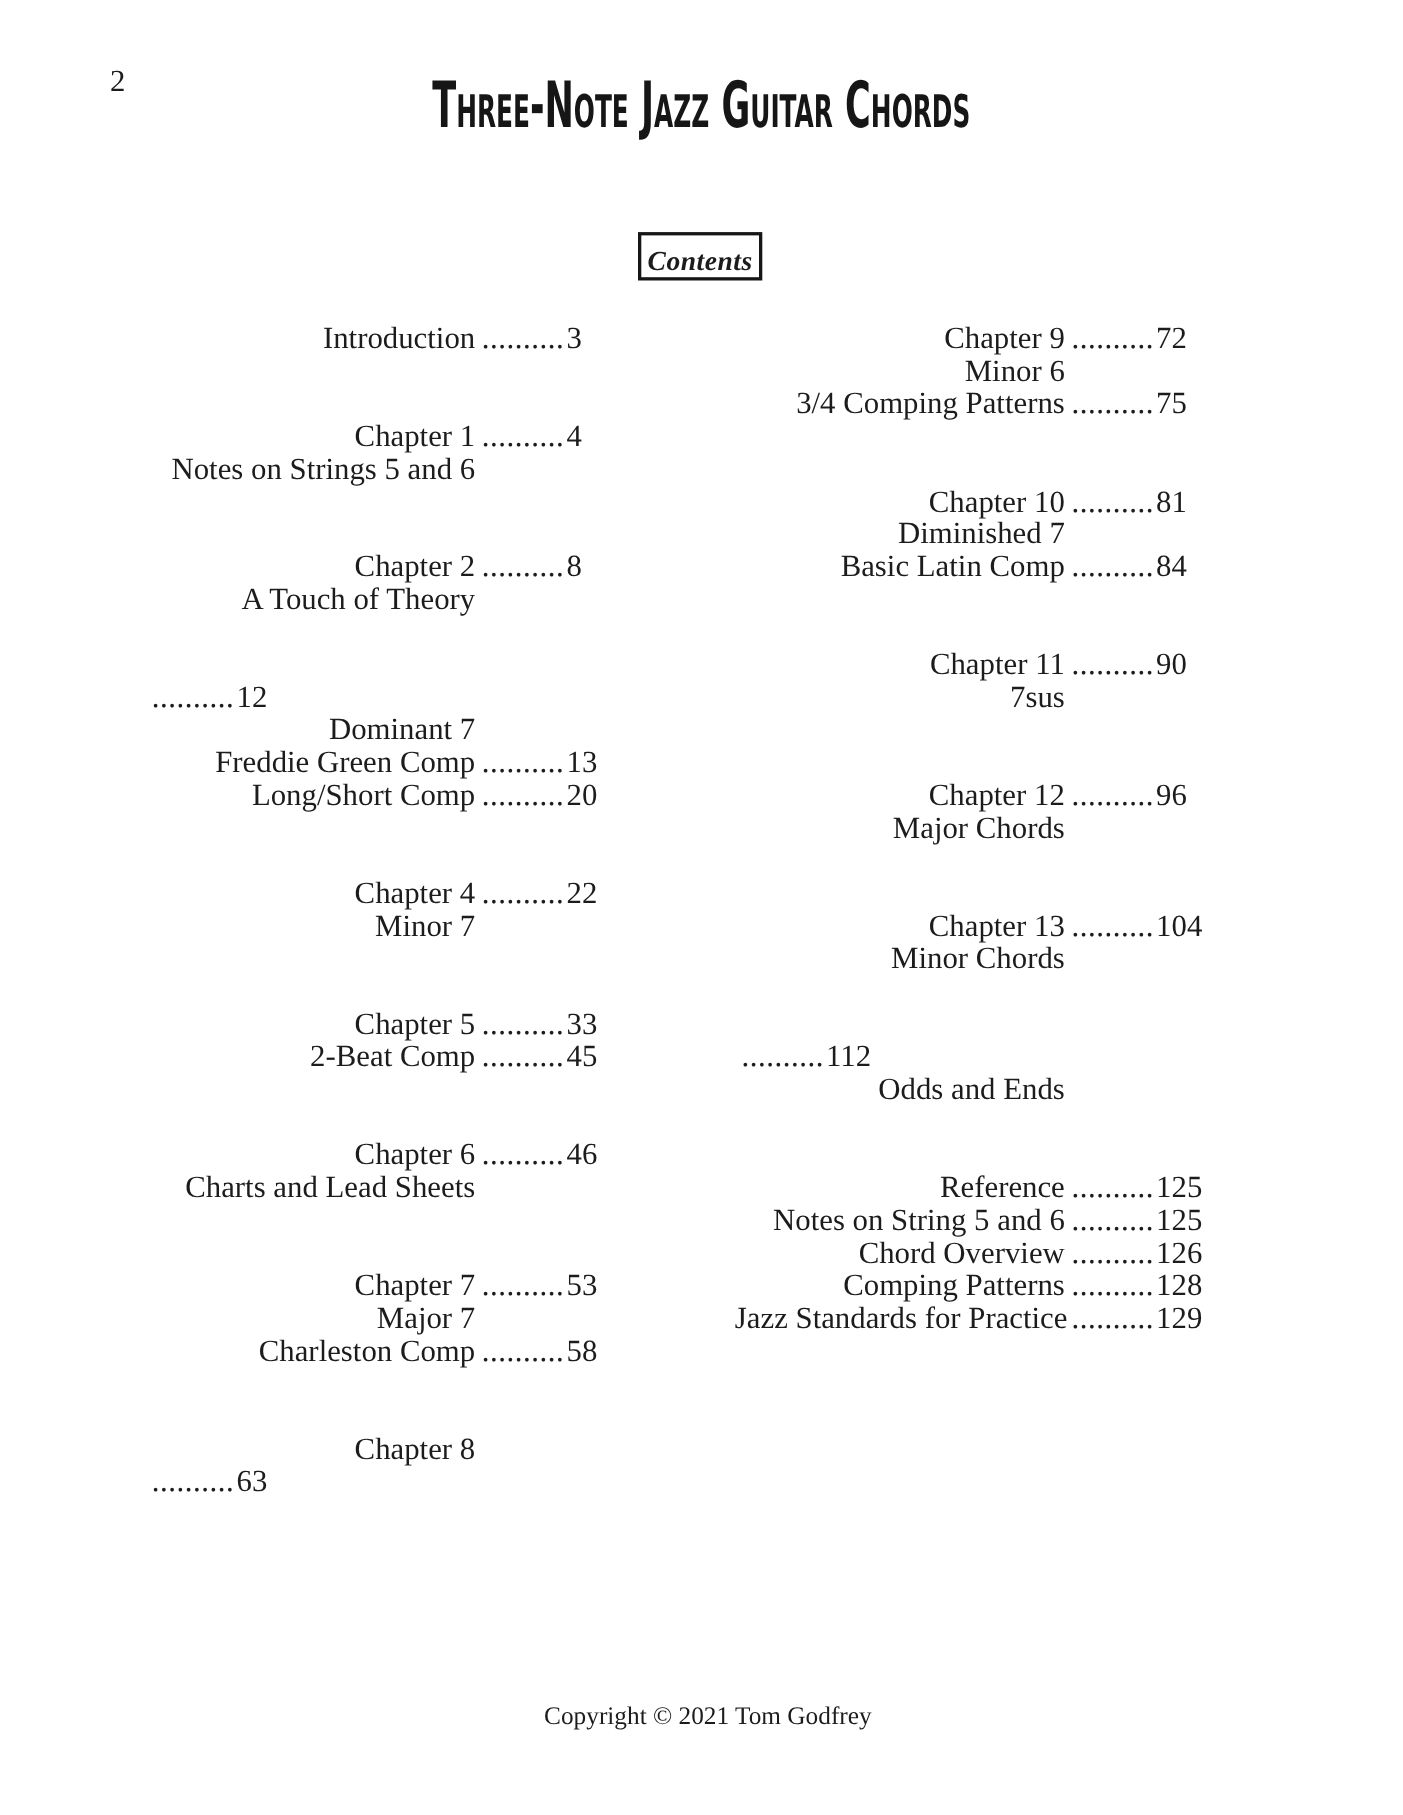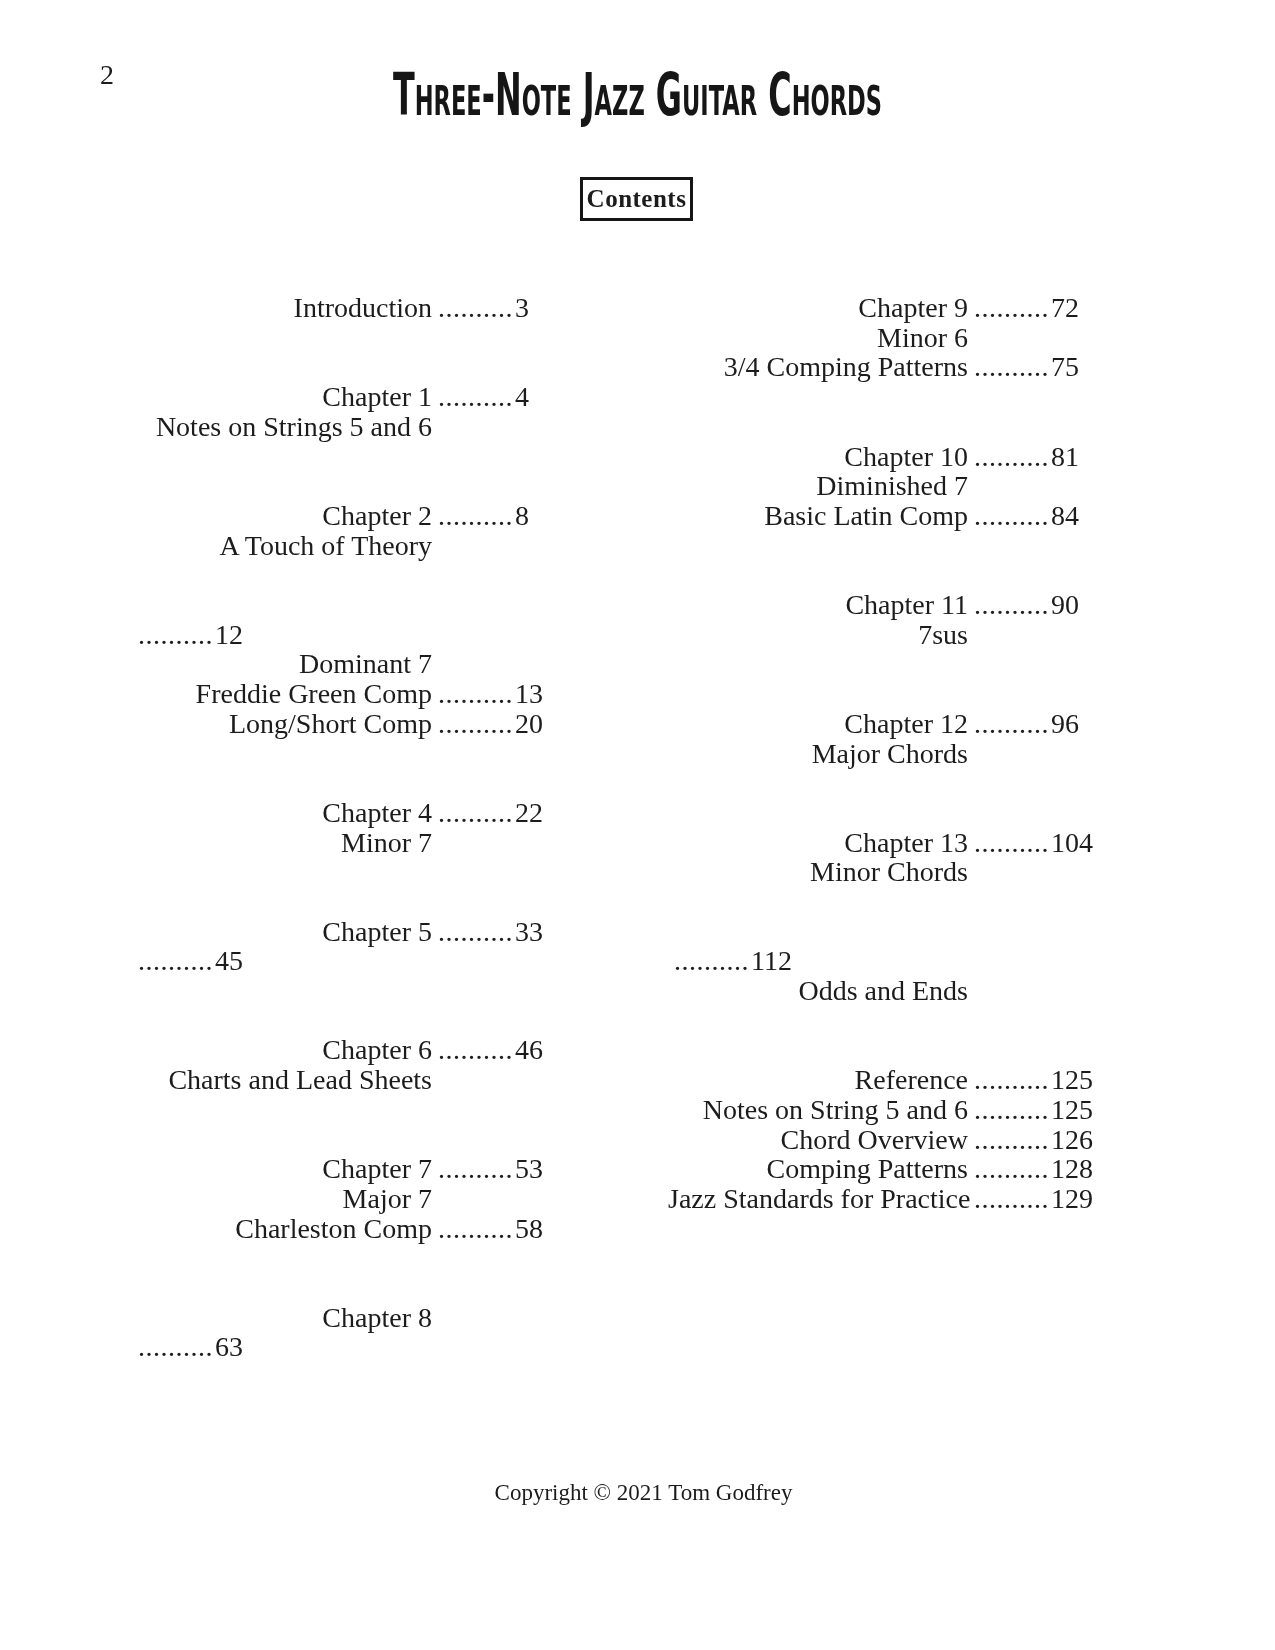--- a/index.html
+++ b/index.html
@@ -32,28 +32,29 @@
     font-size:58px;
     line-height:58px;
     white-space:nowrap;
     transform:scaleX(0.55);
     transform-origin:50% 50%;
     color:#161616;
   }
   .contents-box{
     position:absolute;
     left:580px;
-    top:177px;
+    top:211px;
     width:113px;
     height:44px;
     box-sizing:border-box;
     border:3px solid #161616;
     display:flex;
-    align-items:center;
+    align-items:flex-end;
     justify-content:center;
+    font-style:italic;
   }
   .contents-box span{
     font-weight:bold;
     font-size:25px;
     letter-spacing:0.5px;
   }
   .col{
     position:absolute;
     top:293px;
     font-size:28px;
@@ -74,21 +75,21 @@
     margin-left:6px;
     letter-spacing:0.5px;
   }
   .toc-row .num{
     margin-left:2px;
   }
   .copyright{
     position:absolute;
     left:0;
     right:0;
-    top:1480px;
+    top:1547px;
     text-align:center;
     font-size:23px;
     margin-left:12px;
   }
 </style>
 </head>
 <body>
 
 <div class="page">
 
@@ -157,20 +158,21 @@
           <span class="t">Minor 7</span>
         </div>
       </div>
       <div class="toc-block">
         <div class="toc-row">
           <span class="t">Chapter 5</span>
           <span class="dots">..........</span>
           <span class="num">33</span>
         </div>
         <div class="toc-row">
+          <span class="t">2-Beat Comp</span>
           <span class="dots">..........</span>
           <span class="num">45</span>
         </div>
       </div>
       <div class="toc-block">
         <div class="toc-row">
           <span class="t">Chapter 6</span>
           <span class="dots">..........</span>
           <span class="num">46</span>
         </div>

